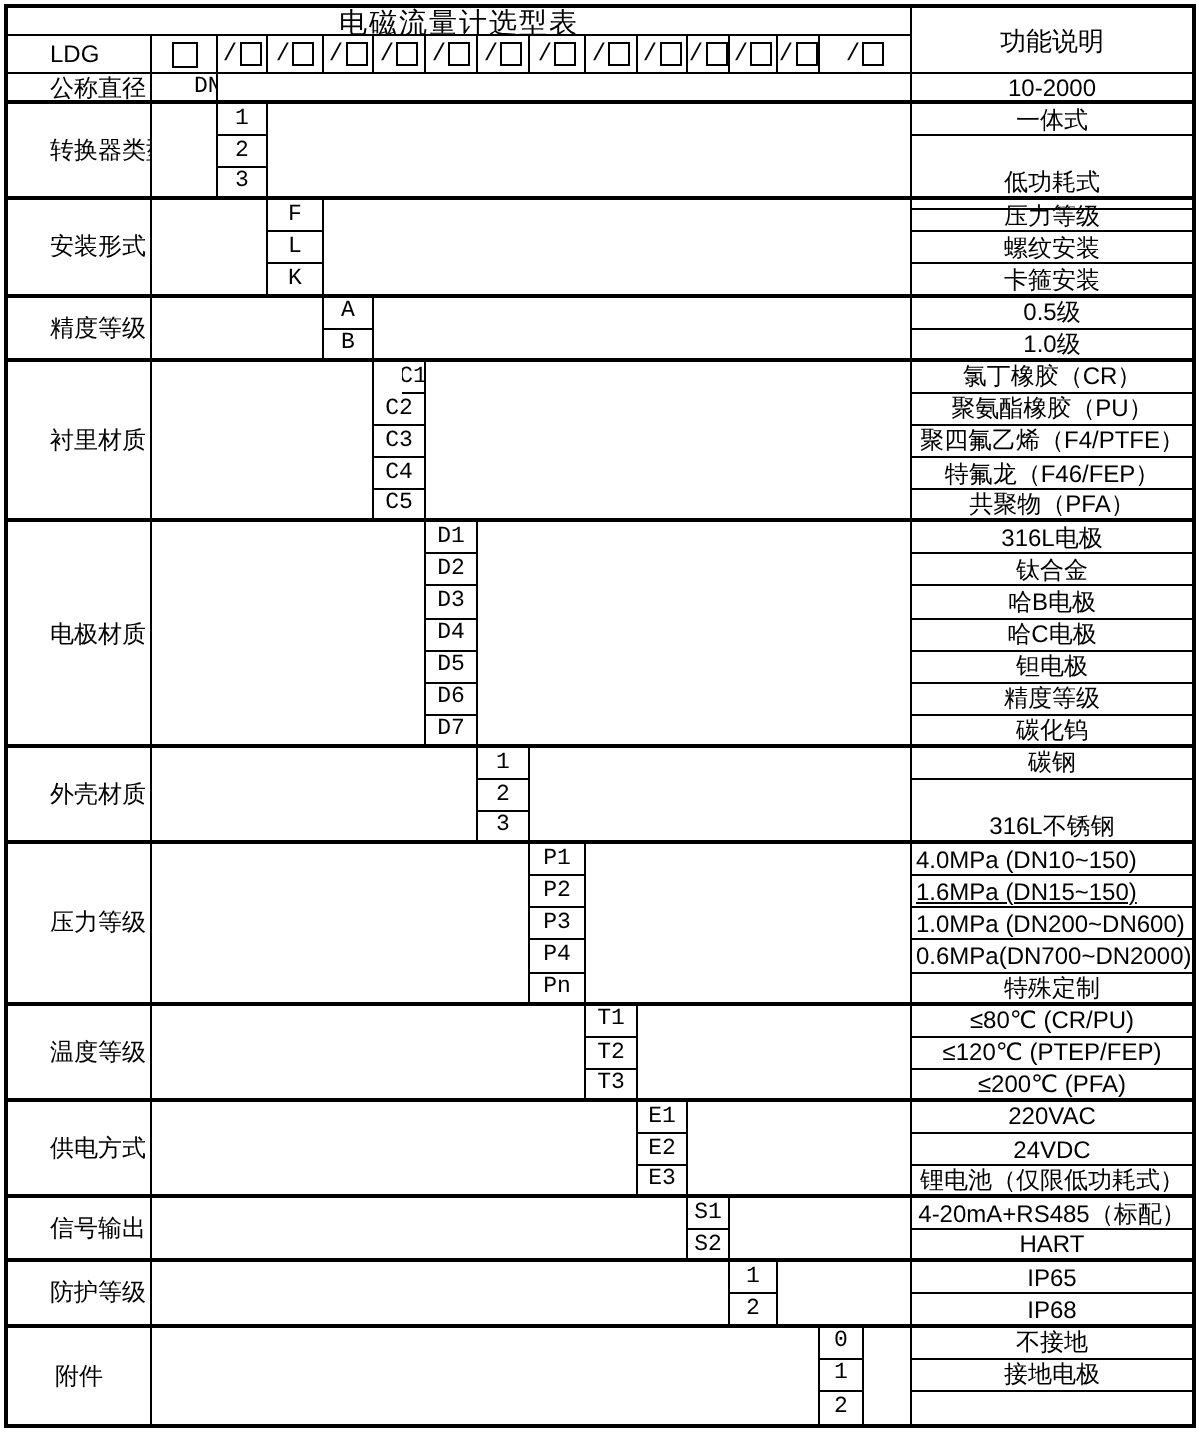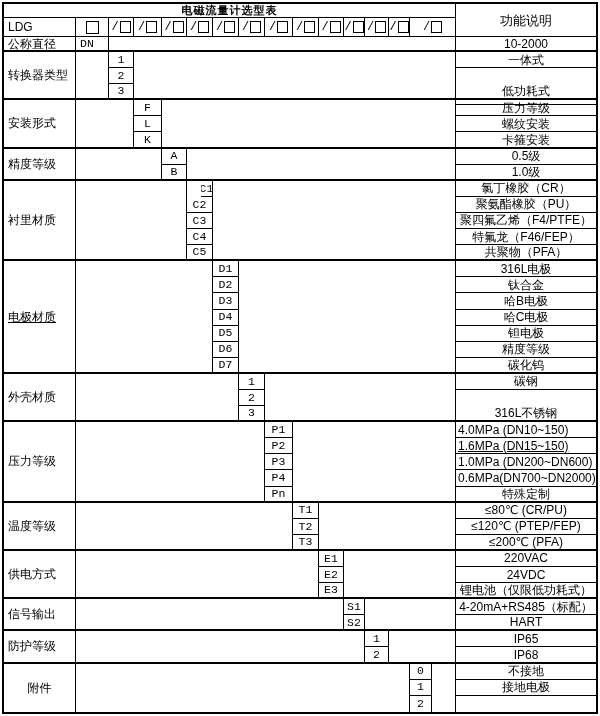--- a/index.html
+++ b/index.html
@@ -13,22 +13,22 @@
   }
   .c{
     border-right:1px solid #000;border-bottom:1px solid #000;
     display:flex;align-items:center;justify-content:center;
     overflow:hidden;white-space:nowrap;
     font-size:12px;line-height:1;
   }
   .bb2{border-bottom-width:2px;}
   .bb0{border-bottom-width:0;}
   .nobr{border-right:0;}
-  .lft{justify-content:flex-start;padding-left:4px;}
-  .title{font-size:11px;font-weight:700;letter-spacing:1px;}
+  .lft{justify-content:flex-start;padding-left:21px;}
+  .title{font-size:14px;font-weight:400;letter-spacing:1px;}
   .deschdr{font-size:13px;}
   .code{font-size:11.5px;font-family:"Liberation Mono","DejaVu Sans Mono",monospace;}
   .desc{font-size:12px;padding:0 2px;}
   .sq{display:inline-block;width:9px;height:10px;border:1px solid #000;background:#fff;}
   .sq.big{width:11px;height:11px;}
   .slash{font-size:12px;margin-right:1px;font-family:"Liberation Mono","DejaVu Sans Mono",monospace;}
 </style>
 </head>
 <body>
 
@@ -129,21 +129,21 @@
     <div class="c desc nobr " style="grid-area: 12 / 17;">氯丁橡胶（CR）</div>
     <div class="c code " style="grid-area: 13 / 6;">C2</div>
     <div class="c desc nobr " style="grid-area: 13 / 17;">聚氨酯橡胶（PU）</div>
     <div class="c code " style="grid-area: 14 / 6;">C3</div>
     <div class="c desc nobr " style="grid-area: 14 / 17;">聚四氟乙烯（F4/PTFE）</div>
     <div class="c code " style="grid-area: 15 / 6;">C4</div>
     <div class="c desc nobr " style="grid-area: 15 / 17;">特氟龙（F46/FEP）</div>
     <div class="c code bb2" style="grid-area: 16 / 6;">C5</div>
     <div class="c desc nobr bb2" style="grid-area: 16 / 17;">共聚物（PFA）</div>
     <div class="c bb2" style="grid-area: 12 / 7 / span 5 / 17;"></div>
-    <div class="c lft bb2" style="grid-area: 17 / 1 / span 7; text-decoration: underline;">电极材质</div>
+    <div class="c lft bb2" style="grid-area: 17 / 1 / span 7;">电极材质</div>
     <div class="c bb2" style="grid-area: 17 / 2 / span 7 / 7;"></div>
     <div class="c code " style="grid-area: 17 / 7;">D1</div>
     <div class="c desc nobr " style="grid-area: 17 / 17;">316L电极</div>
     <div class="c code " style="grid-area: 18 / 7;">D2</div>
     <div class="c desc nobr " style="grid-area: 18 / 17;">钛合金</div>
     <div class="c code " style="grid-area: 19 / 7;">D3</div>
     <div class="c desc nobr " style="grid-area: 19 / 17;">哈B电极</div>
     <div class="c code " style="grid-area: 20 / 7;">D4</div>
     <div class="c desc nobr " style="grid-area: 20 / 17;">哈C电极</div>
     <div class="c code " style="grid-area: 21 / 7;">D5</div>

